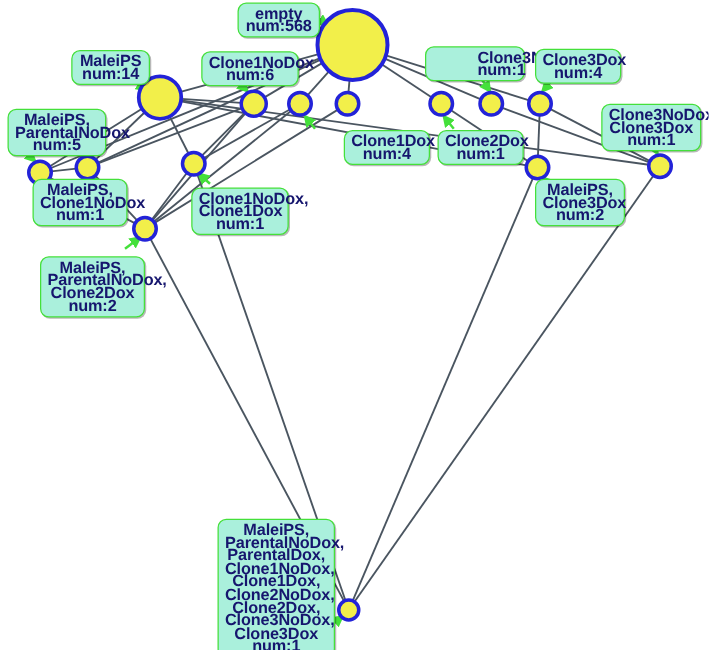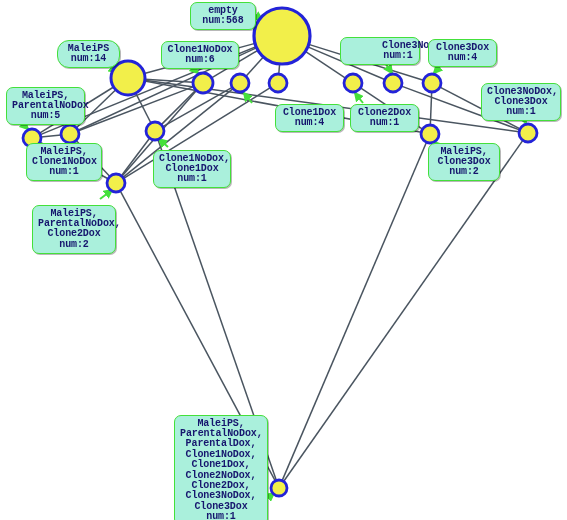--- a/index.html
+++ b/index.html
@@ -6,23 +6,23 @@
   body{font-family:"Liberation Sans",sans-serif;}
   #stage{position:relative;width:567px;height:520px;background:#ffffff;overflow:hidden;}
   #graph-svg{position:absolute;left:0;top:0;width:567px;height:520px;}
   .nlabel{
     position:absolute;
     box-sizing:border-box;
     background:#aaf0dc;
     border:1.6px solid #44e03a;
     border-radius:7px;
     color:#16166e;
-    font-family:Liberation Mono, monospace;
+    font-family:Liberation Sans, sans-serif;
     font-weight:bold;
-    font-size:10px;
+    font-size:13px;
     line-height:10.4px;
     text-align:center;
     padding:2.5px 5px;
     white-space:pre;
     letter-spacing:-0.1px;
     box-shadow:1px 1px 0.5px rgba(0,0,0,0.28);
   }
 </style>
 </head>
 <body>
@@ -99,21 +99,21 @@
         <circle cx="155" cy="131" r="9" fill="#f2ef4a" stroke="#2323d8" stroke-width="2.8"></circle>
         <circle cx="430" cy="134" r="9" fill="#f2ef4a" stroke="#2323d8" stroke-width="2.8"></circle>
         <circle cx="528" cy="133" r="9" fill="#f2ef4a" stroke="#2323d8" stroke-width="2.8"></circle>
         <circle cx="116" cy="183" r="9" fill="#f2ef4a" stroke="#2323d8" stroke-width="2.8"></circle>
         <circle cx="279" cy="488" r="8" fill="#f2ef4a" stroke="#2323d8" stroke-width="2.8"></circle>
       </g>
   </svg>
   <div id="label-layer">
       <div class="nlabel" style="left: 190px; top: 2px; width: 66px;">empty
 num:568</div>
-      <div class="nlabel" style="left: 57px; top: 40px; width: 63px; border-radius: 12px;">MaleiPS
+      <div class="nlabel" style="left: 57px; top: 40px; width: 63px;">MaleiPS
 num:14</div>
       <div class="nlabel" style="left: 161px; top: 41px; width: 78px;">Clone1NoDox
 num:6</div>
       <div class="nlabel" style="left: 340px; top: 37px; width: 80px; padding-left: 41px;">Clone3NoDox
 num:1</div>
       <div class="nlabel" style="left: 428px; top: 39px; width: 69px;">Clone3Dox
 num:4</div>
       <div class="nlabel" style="left: 6px; top: 87px; width: 79px;">MaleiPS,
 ParentalNoDox
 num:5</div>

